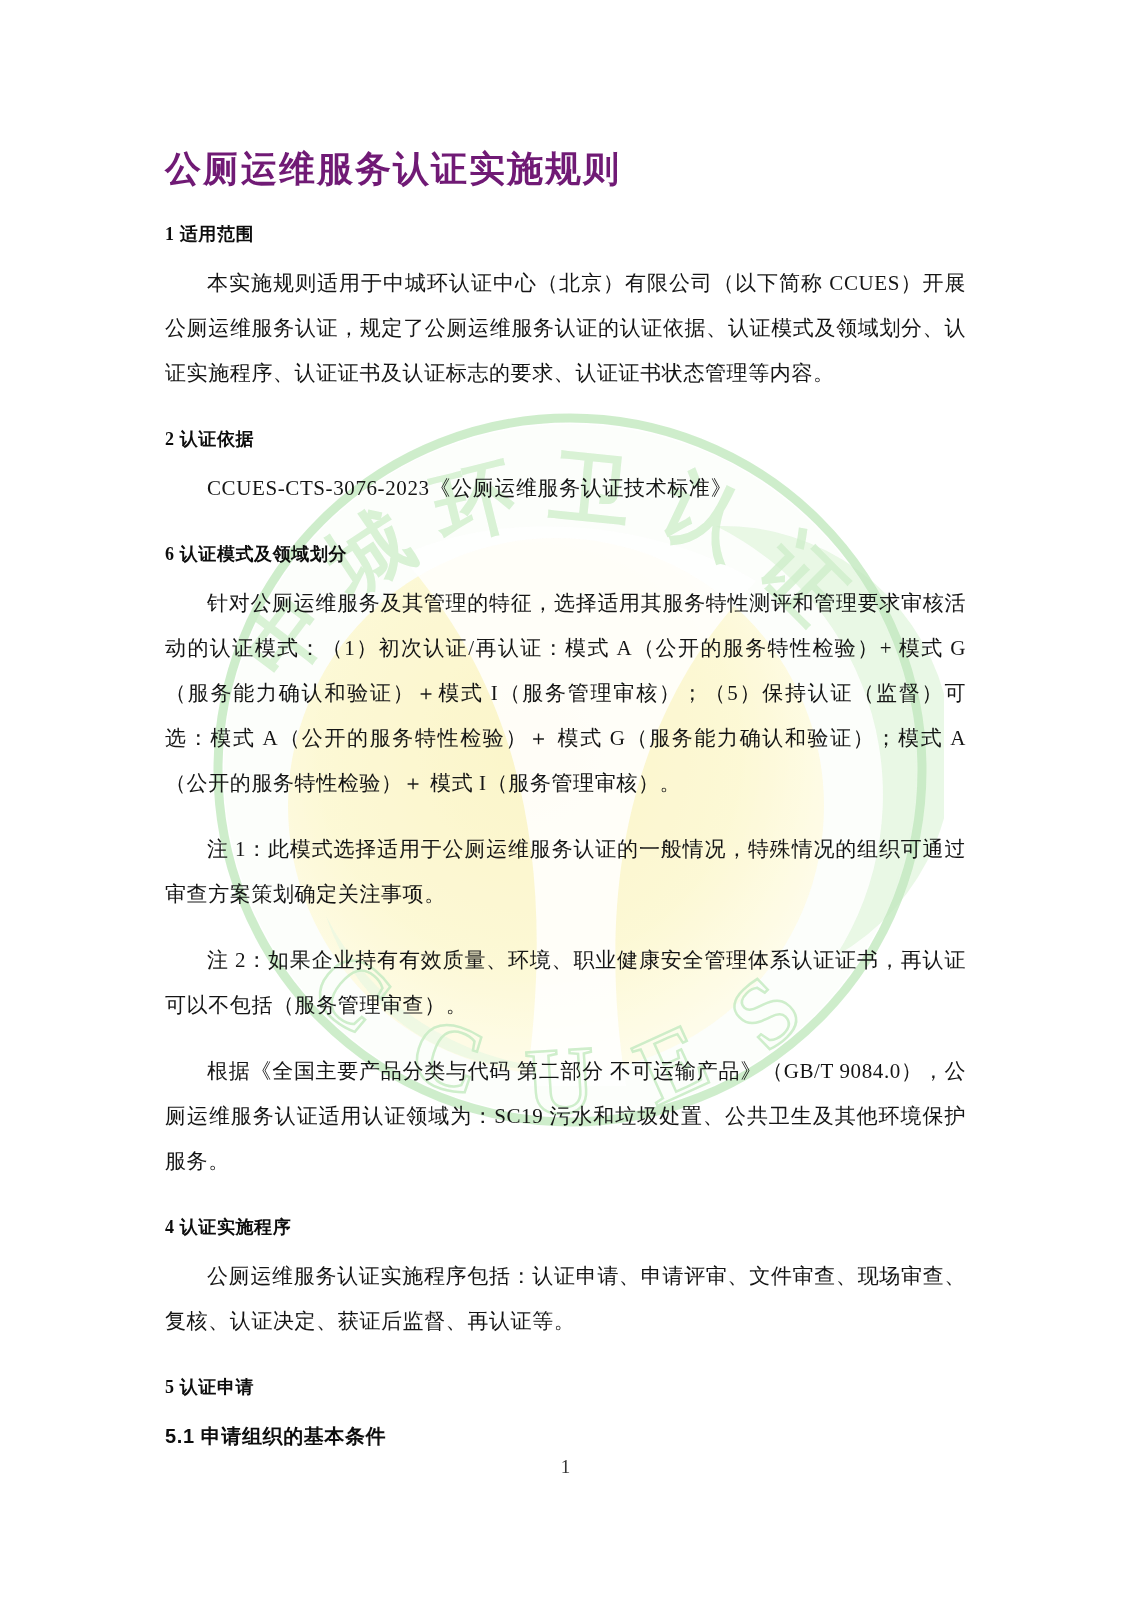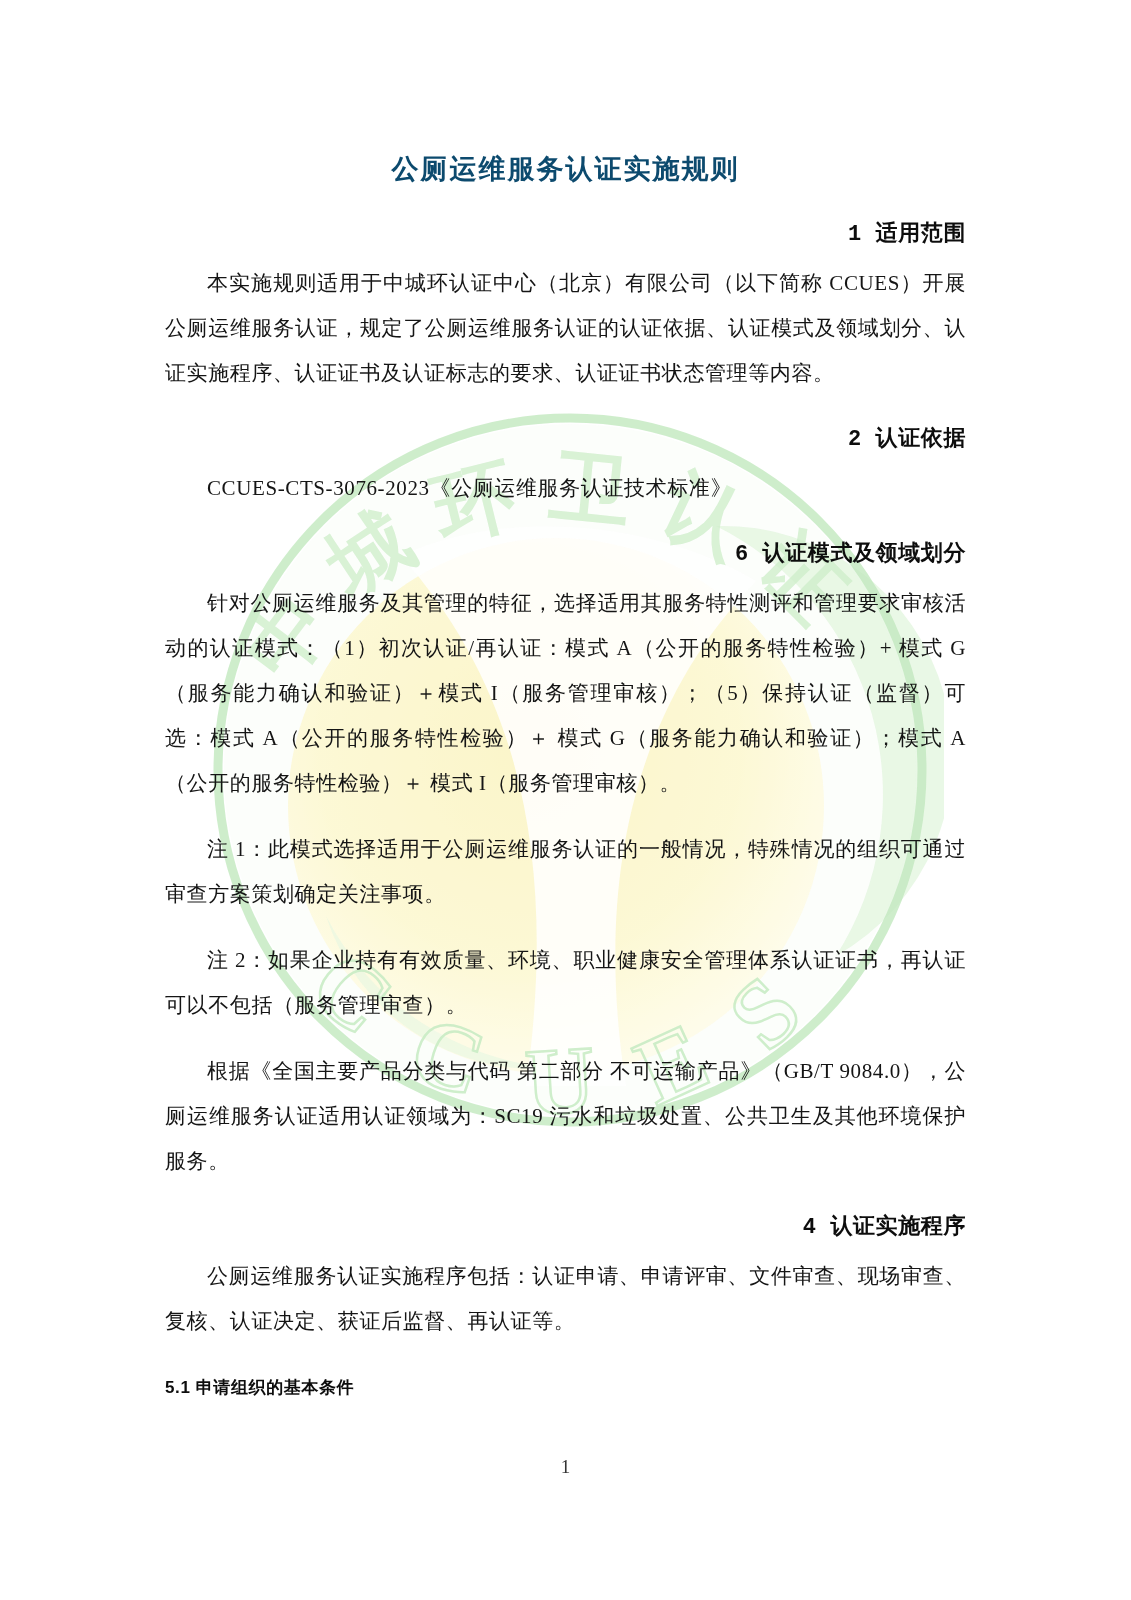--- a/index.html
+++ b/index.html
@@ -26,39 +26,39 @@
     left:165px;top:146px;
     width:801px;
     z-index:1;
     font-size:21px;
     line-height:45px;
     letter-spacing:0.6px;
     text-align:justify;
   }
   .doc-title{
     font-family:"Liberation Sans","DejaVu Sans",sans-serif;
-    font-size:27px;
+    font-size:36px;
     font-weight:700;
     letter-spacing:2px;
     line-height:46px;
-    text-align:center;
-    color:#0c4a6e;
+    text-align:left;
+    color:#701a75;
   }
   .h1{
-    font-family:Liberation Mono, monospace;
-    font-size:22px;
+    font-family:Liberation Serif, serif;
+    font-size:18px;
     font-weight:700;
     line-height:45px;
     margin-top:20px;
-    text-align:right;
+    text-align:left;
     color:#0d0d0d;
   }
   .h2{
     font-family:"Liberation Sans","DejaVu Sans",sans-serif;
-    font-size:17px;
+    font-size:20px;
     font-weight:700;
     line-height:45px;
     margin-top:4px;
     text-align:left;
     color:#0d0d0d;
   }
   .para{
     margin-top:4px;
     text-indent:2em;
   }
@@ -123,19 +123,20 @@
 
     <div class="h1">6  认证模式及领域划分</div>
     <p class="para">针对公厕运维服务及其管理的特征，选择适用其服务特性测评和管理要求审核活动的认证模式：（1）初次认证/再认证：模式 A（公开的服务特性检验）+ 模式 G（服务能力确认和验证）＋模式 I（服务管理审核）；（5）保持认证（监督）可选：模式 A（公开的服务特性检验）＋ 模式 G（服务能力确认和验证）；模式 A（公开的服务特性检验）＋ 模式 I（服务管理审核）。</p>
     <p class="para tight">注 1：此模式选择适用于公厕运维服务认证的一般情况，特殊情况的组织可通过审查方案策划确定关注事项。</p>
     <p class="para tight">注 2：如果企业持有有效质量、环境、职业健康安全管理体系认证证书，再认证可以不包括（服务管理审查）。</p>
     <p class="para tight">根据《全国主要产品分类与代码 第二部分 不可运输产品》（GB/T 9084.0），公厕运维服务认证适用认证领域为：SC19 污水和垃圾处置、公共卫生及其他环境保护服务。</p>
 
     <div class="h1">4  认证实施程序</div>
     <p class="para">公厕运维服务认证实施程序包括：认证申请、申请评审、文件审查、现场审查、复核、认证决定、获证后监督、再认证等。</p>
 
+    <div class="h1">5  认证申请</div>
     <div class="h2">5.1 申请组织的基本条件</div>
 
   </div>
 
   <div class="page-number">1</div>
 
 </div>
 
 </body></html>

